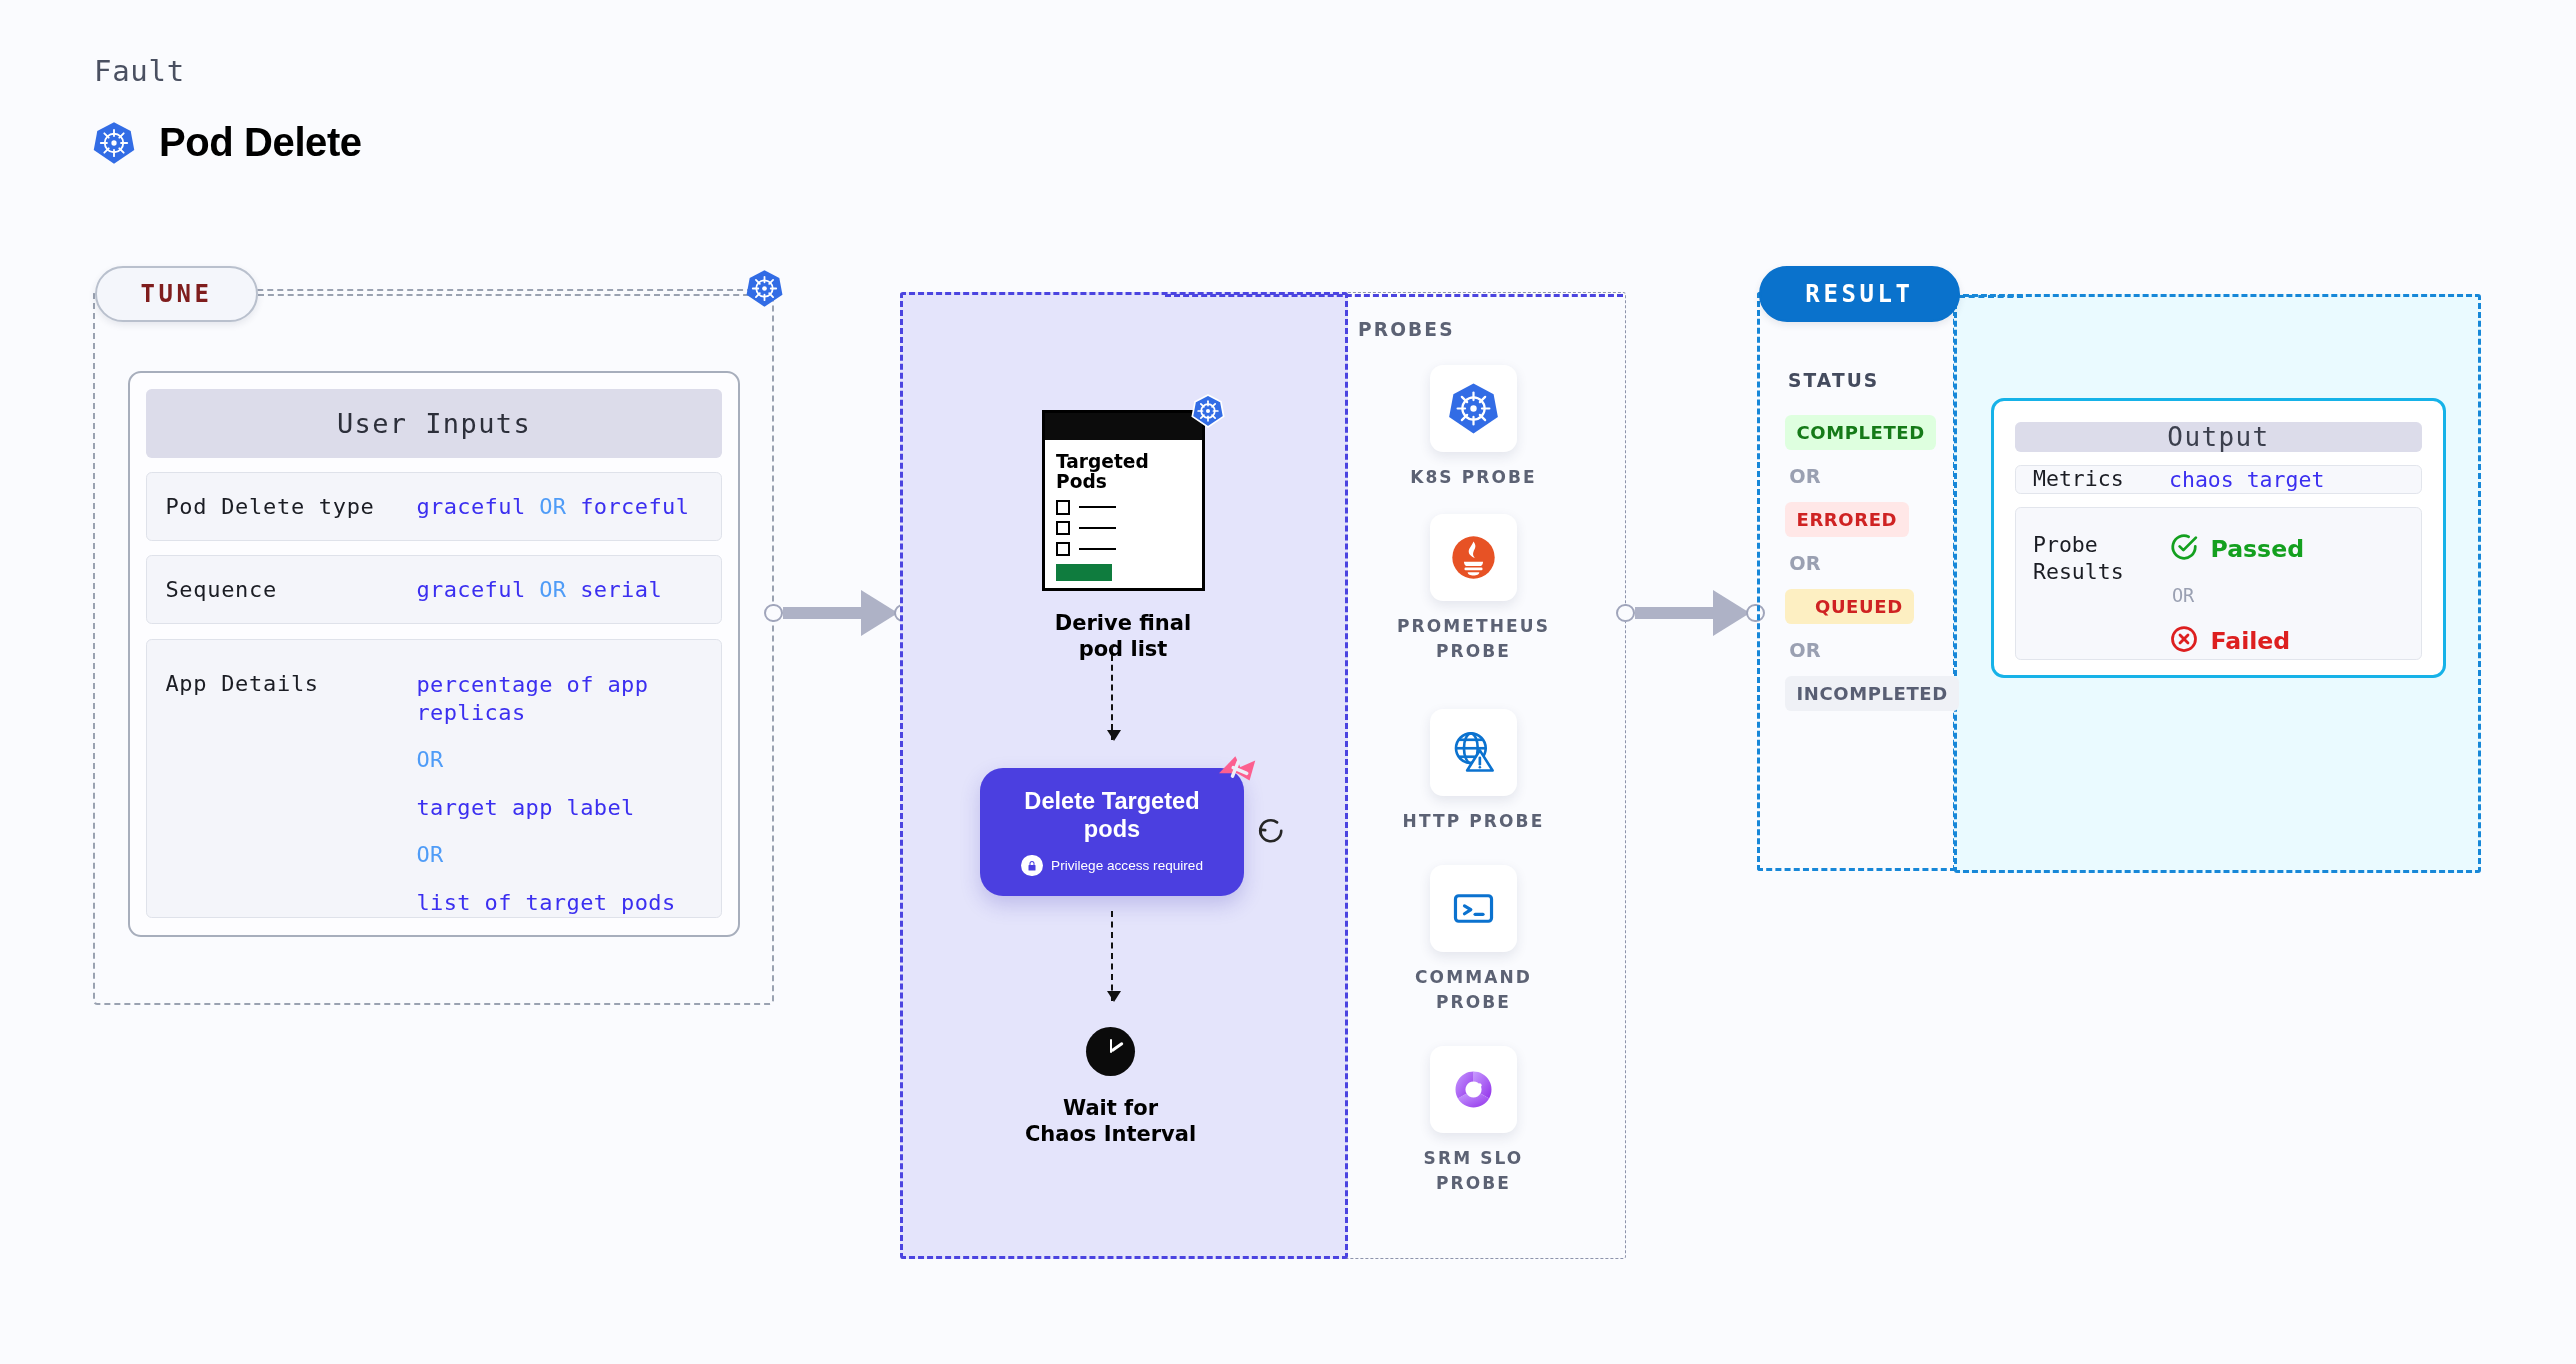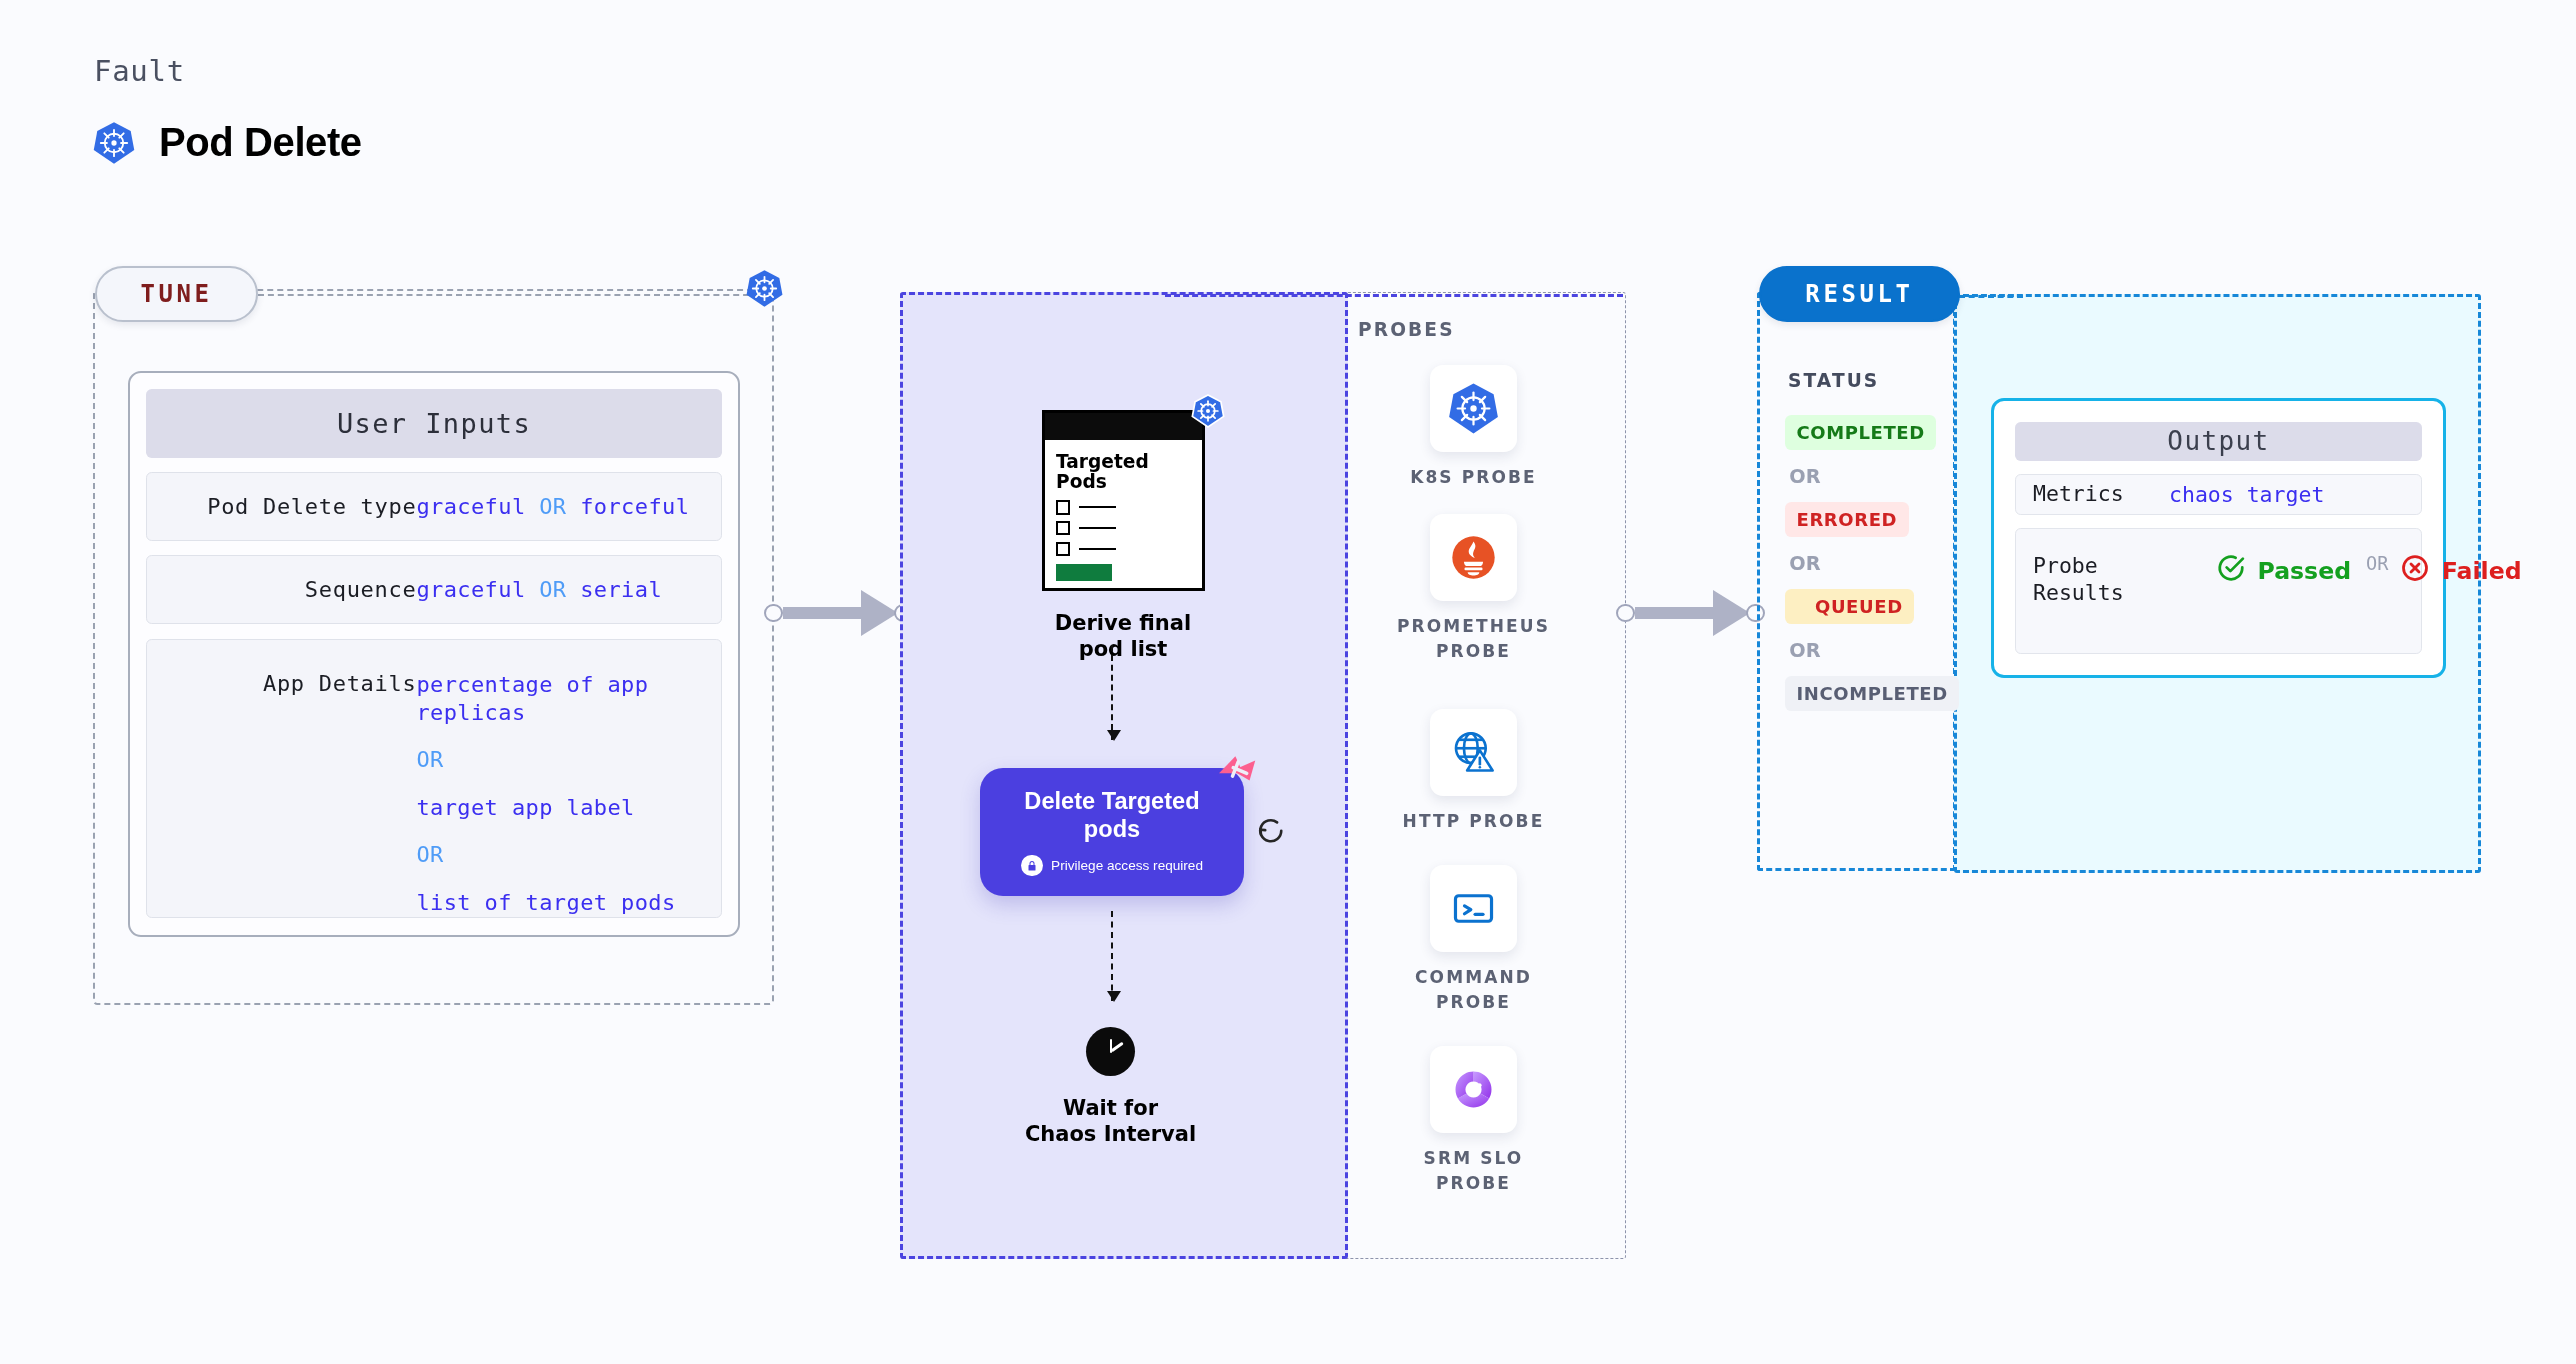--- a/index.html
+++ b/index.html
@@ -86,21 +86,21 @@
   }
   .row {
     background: #f4f5fa; border: 1.4px solid #dfe2ea; border-radius: 5.7px;
     display: flex; align-items: center;
     font-family: "DejaVu Sans Mono", monospace;
     font-size: 22px;
     padding: 0 18.6px;
   }
   .row-2 { height: 69px; }
   .row-big { height: 279px; align-items: flex-start; padding-top: 31.5px; }
-  .row-key { color: #1b1d24; width: 251px; flex: none; letter-spacing: 0.7px; text-align: right; }
+  .row-key { color: #1b1d24; width: 251px; flex: none; letter-spacing: 0.7px; }
   .row-val { color: #3b2ff0; letter-spacing: 0.4px; }
   .row-val .or { color: #4f9cf7; }
   .stack { display: flex; flex-direction: column; gap: 20px; line-height: 1.25; }
   .stack .or { color: #4f9cf7; }
 
   
   .conn { position: absolute; display: flex; align-items: center; }
   .conn .dot {
     width: 18.6px; height: 18.6px; border-radius: 50%;
     background: #fafbfe; border: 2.9px solid #a0a5bb; flex: none;
@@ -285,21 +285,21 @@
   }
   .o-row {
     background: #f7f8fc; border: 1.4px solid #e2e5ec; border-radius: 5.7px;
     font-family: "DejaVu Sans Mono", monospace; font-size: 21.5px;
     display: flex; padding: 0 17px;
   }
   .o-row-metrics { height: 66px; align-items: center; }
   .o-row-probe { height: 186px; align-items: flex-start; padding-top: 24px; }
   .o-key { color: #1b1d24; width: 136px; flex: none; line-height: 1.25; }
   .o-val { color: #3b2ff0; }
-  .pr-stack { display: flex; flex-direction: row; gap: 12px; margin-left: 47px; }
+  .pr-stack { display: flex; flex-direction: column; gap: 18px; }
   .pr-line { display: flex; align-items: center; gap: 11.5px; }
   .pr-pass { color: #14a01f; font-family: "DejaVu Sans", sans-serif; font-weight: 700; font-size: 23.6px; }
   .pr-fail { color: #dd1f1f; font-family: "DejaVu Sans", sans-serif; font-weight: 700; font-size: 23.6px; }
   .pr-or { color: #9aa0b2; font-family: "DejaVu Sans Mono", monospace; font-size: 18.6px; margin-left: 2.9px; }
 </style>
 </head>
 <body>
 
 <div class="page">
 

